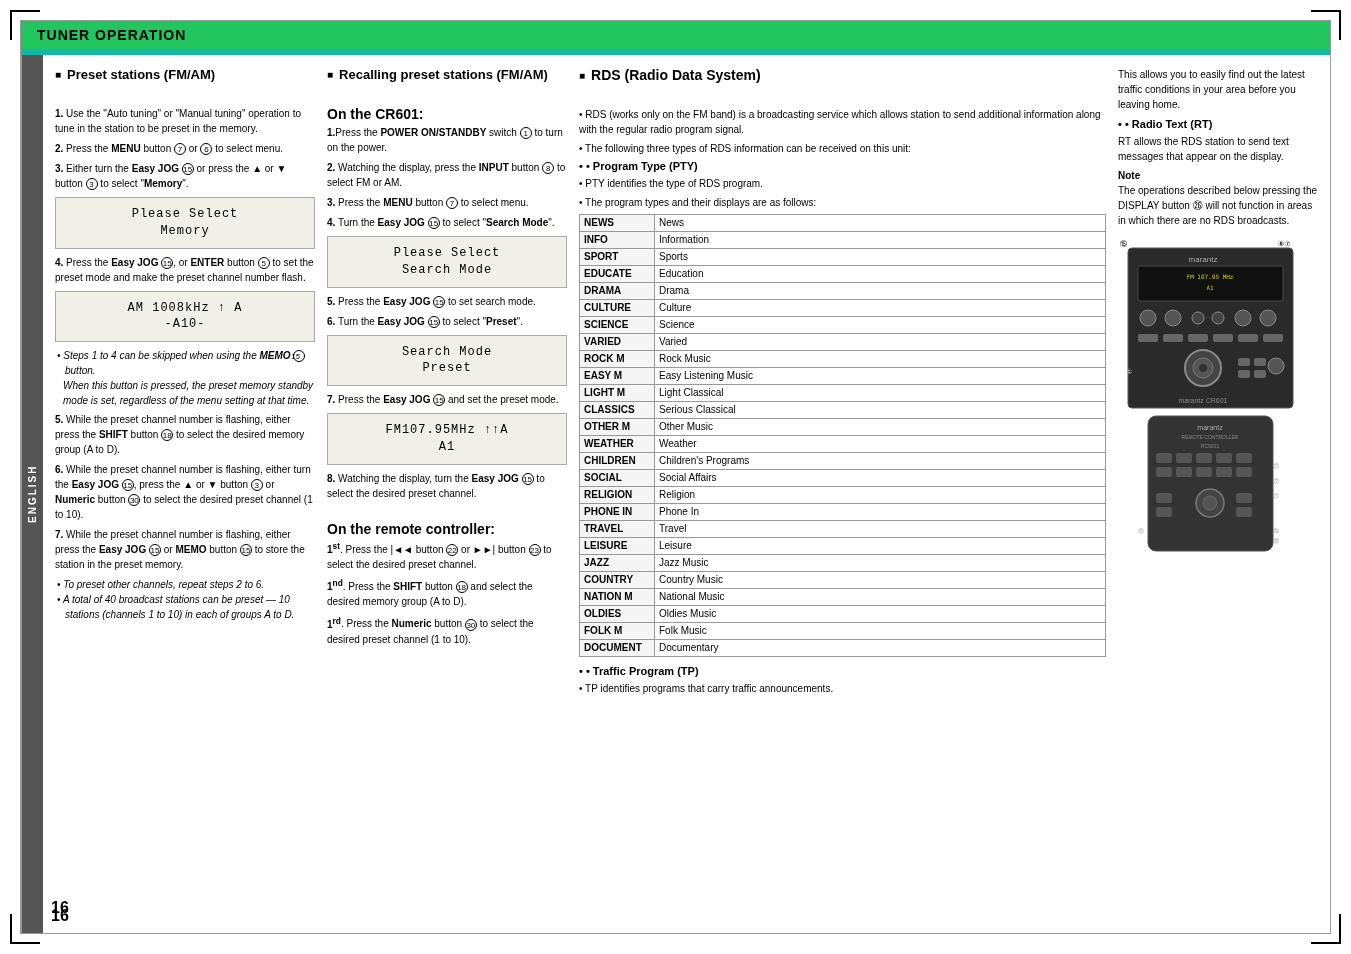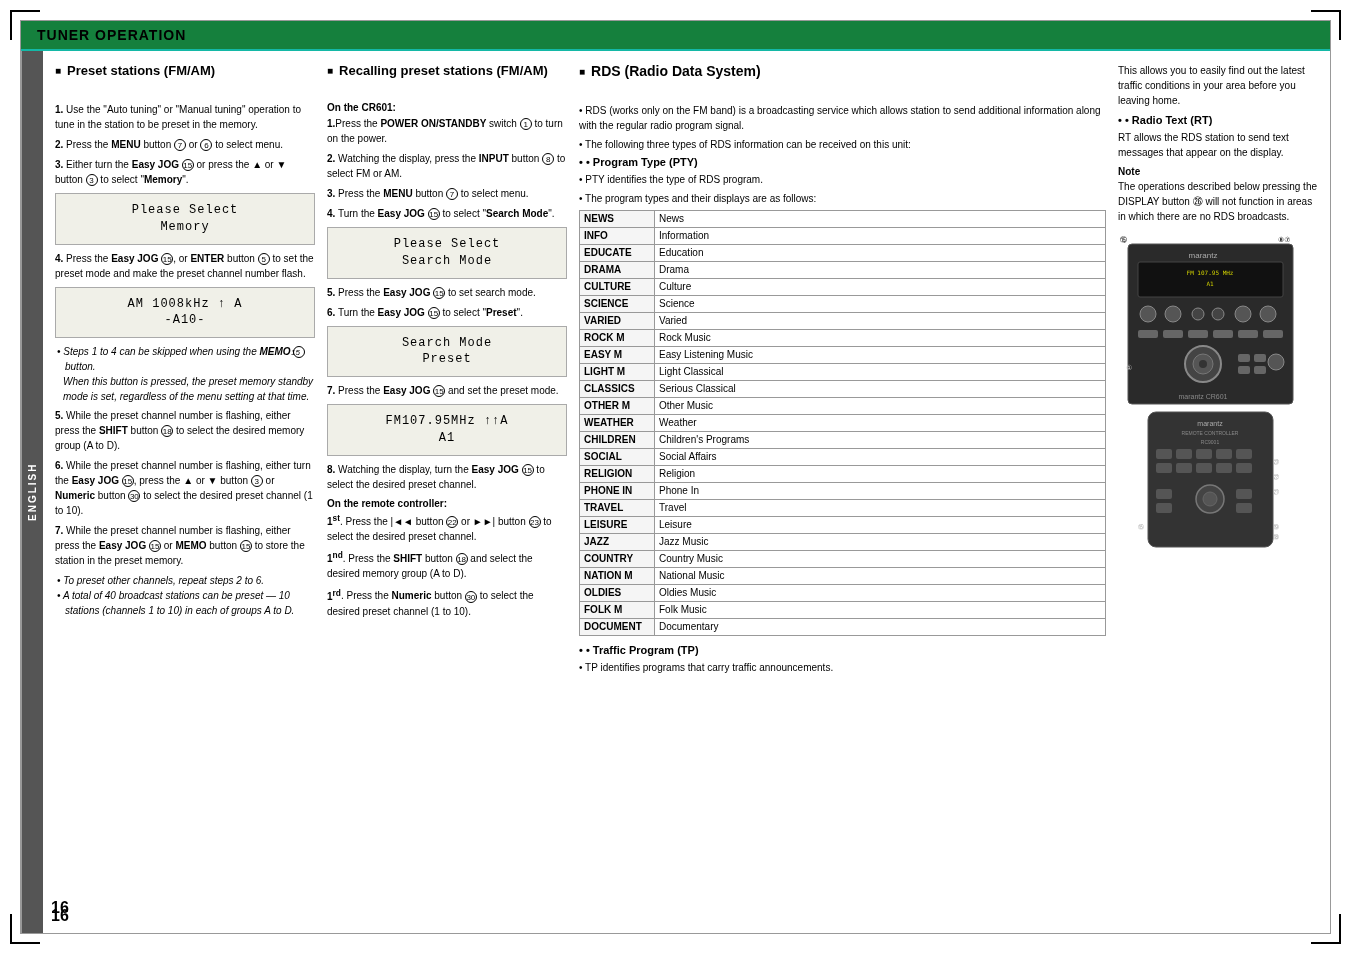--- a/index.html
+++ b/index.html
@@ -39,22 +39,22 @@
 
     .main-border {
       border: 1px solid #999;
       flex: 1;
       display: flex;
       flex-direction: column;
       position: relative;
     }
 
     .title-bar {
-      background: #15803d;
-      border-bottom: 2px solid #14b8a6;
+      background: #22c55e;
+      border-bottom: 6px solid #14b8a6;
       padding: 6px 16px;
       font-size: 14px;
       font-weight: bold;
       letter-spacing: 1px;
     }
 
     .content-area {
       display: flex;
       flex: 1;
     }
@@ -166,23 +166,23 @@
       line-height: 1.4;
     }
     .rds-table td:first-child {
       font-weight: bold;
       white-space: nowrap;
       background: #f5f5f5;
       width: 75px;
     }
 
     .sub-label {
-      font-size: 10px;
-      font-weight: bold;
-      margin-top: 6px;
+      font-size: 14px;
+      font-weight: bold;
+      margin-top: 20px;
       margin-bottom: 3px;
     }
 
     .note-title {
       font-weight: bold;
       font-size: 10px;
       margin-top: 6px;
       margin-bottom: 2px;
     }
 
@@ -347,20 +347,24 @@
               <tbody id="rds-table-body">
                   <tr>
                     <td>NEWS</td>
                     <td>News</td>
                   </tr>
                   <tr>
                     <td>INFO</td>
                     <td>Information</td>
                   </tr>
                   <tr>
+                    <td>SPORT</td>
+                    <td>Sports</td>
+                  </tr>
+                  <tr>
                     <td>EDUCATE</td>
                     <td>Education</td>
                   </tr>
                   <tr>
                     <td>DRAMA</td>
                     <td>Drama</td>
                   </tr>
                   <tr>
                     <td>CULTURE</td>
                     <td>Culture</td>

